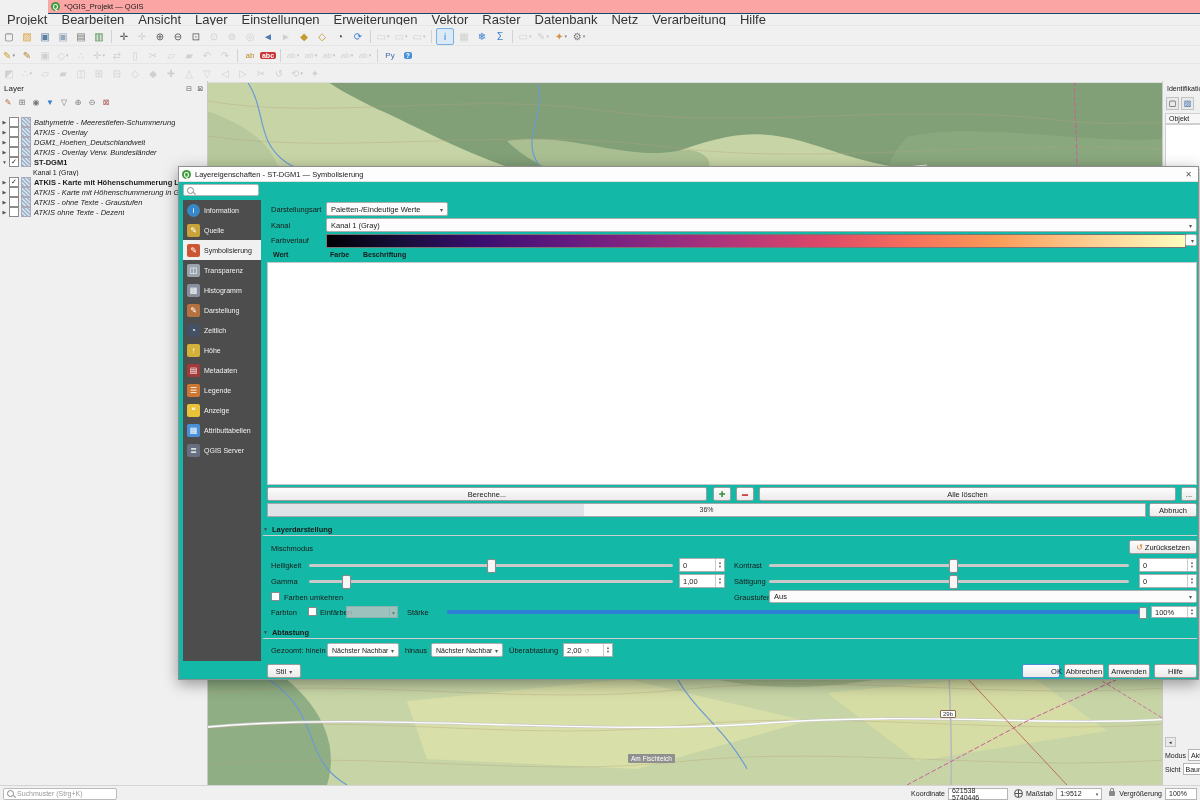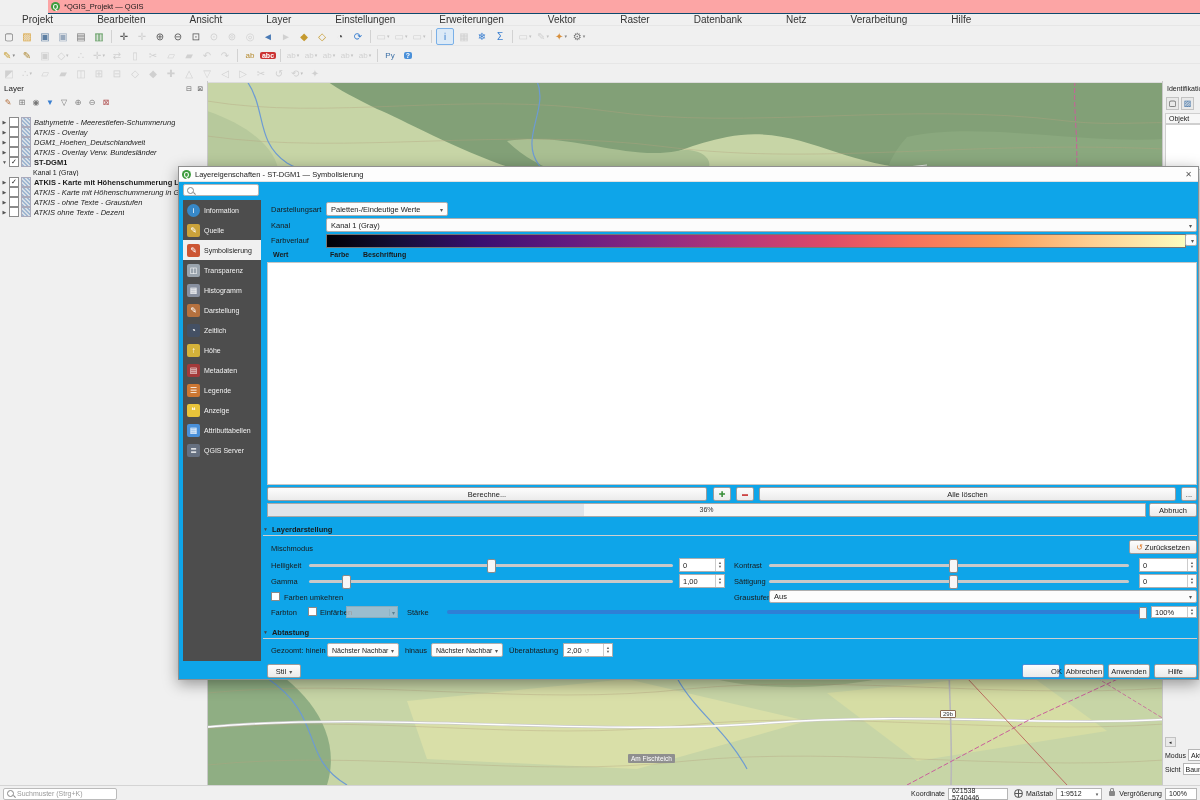--- a/index.html
+++ b/index.html
@@ -5,21 +5,21 @@
   html,body{margin:0;padding:0;}
   body{width:1200px;height:800px;overflow:hidden;position:relative;
        font-family:"Liberation Sans",sans-serif;font-size:8px;color:#1a1a1a;background:#f0f0f0;}
   .abs{position:absolute;}
   
   #titlebar{left:0;top:0;width:1200px;height:13px;background:#fca5a5;border-bottom:3px solid #0c4a6e;
             display:flex;align-items:center;font-size:7.5px;margin-left:48px;}
   .qicon{width:9px;height:9px;border-radius:50%;background:#3e9c3e;color:#fff;display:inline-flex;
          align-items:center;justify-content:center;font-size:7px;font-weight:bold;margin:0 4px 0 3px;}
   #menubar{left:0;top:14px;width:1200px;height:11px;display:flex;align-items:center;background:#f0f0f0;}
-  .menu-item{padding:0 22px;font-size:10px;color:#333;}
+  .menu-item{padding:0 7px;font-size:13px;color:#333;}
   .toolbar{left:0;width:1200px;background:#f0f0f0;display:flex;align-items:center;border-top:1px solid #e6e6e6;}
   #tb1{top:25px;height:20px;}
   #tb2{top:45px;height:18px;}
   #tb3{top:63px;height:18px;border-bottom:1px solid #dcdcdc;}
   .tbi{width:16px;height:15px;display:inline-flex;align-items:center;justify-content:center;
        font-size:10px;margin:0 1px;border-radius:2px;position:relative;flex:0 0 auto;}
   .tbi.small{font-size:8px;}
   .tbi.dis{opacity:.45;}
   .tbi.active{border:1px solid #7ab0e8;background:#dceaf7;}
   .tbi .caret{font-size:5px;color:#888;margin-left:1px;}
@@ -61,21 +61,21 @@
   .mag{width:5px;height:5px;border:1px solid #888;border-radius:50%;position:relative;margin-right:3px;flex:0 0 auto;}
   .mag::after{content:'';position:absolute;width:3px;height:1px;background:#888;right:-3px;bottom:-1px;transform:rotate(45deg);}
   .sb-right{margin-left:auto;display:flex;align-items:center;}
   .sb-input{background:#fff;border:1px solid #b5b5b5;height:10px;display:inline-flex;align-items:center;
             padding:0 3px;margin:0 3px;font-size:7px;}
   .globe{width:7px;height:7px;border:1px solid #555;border-radius:50%;position:relative;margin:0 3px;
          background:linear-gradient(#555,#555) center/7px 1px no-repeat,linear-gradient(#555,#555) center/1px 7px no-repeat;}
   .lock{width:6px;height:5px;background:#888;border-radius:1px;position:relative;margin:0 4px;}
   .lock::before{content:'';position:absolute;left:1px;top:-3px;width:2px;height:3px;border:1px solid #888;border-bottom:none;border-radius:2px 2px 0 0;}
   
-  #dialog{left:178px;top:166px;width:1019px;height:512px;background:#0ea5e9;border:1px solid #8f8f8f;
+  #dialog{left:178px;top:166px;width:1019px;height:512px;background:#14b8a6;border:1px solid #8f8f8f;
           box-shadow:0 4px 14px rgba(0,0,0,.38);}
   #dlg-title{left:0;top:0;width:100%;height:14px;background:#fdfdfd;border-bottom:1px solid #e2e2e2;
              display:flex;align-items:center;font-size:7.5px;}
   .dlg-close{margin-left:auto;margin-right:6px;font-size:8px;color:#555;}
   #dlg-search{left:4px;top:17px;width:76px;height:12px;background:#fff;border:1px solid #b5b5b5;border-radius:2px;
               display:flex;align-items:center;padding-left:3px;box-sizing:border-box;}
   #dlg-sidebar{left:4px;top:33px;width:78px;height:461px;background:#4d4d4d;}
   .side-item{height:20px;display:flex;align-items:center;padding-left:4px;color:#f2f2f2;font-size:7px;}
   .side-item.sel{background:#f0f0f0;color:#222;}
   .side-ico{width:13px;height:13px;border-radius:2px;display:inline-flex;align-items:center;justify-content:center;

